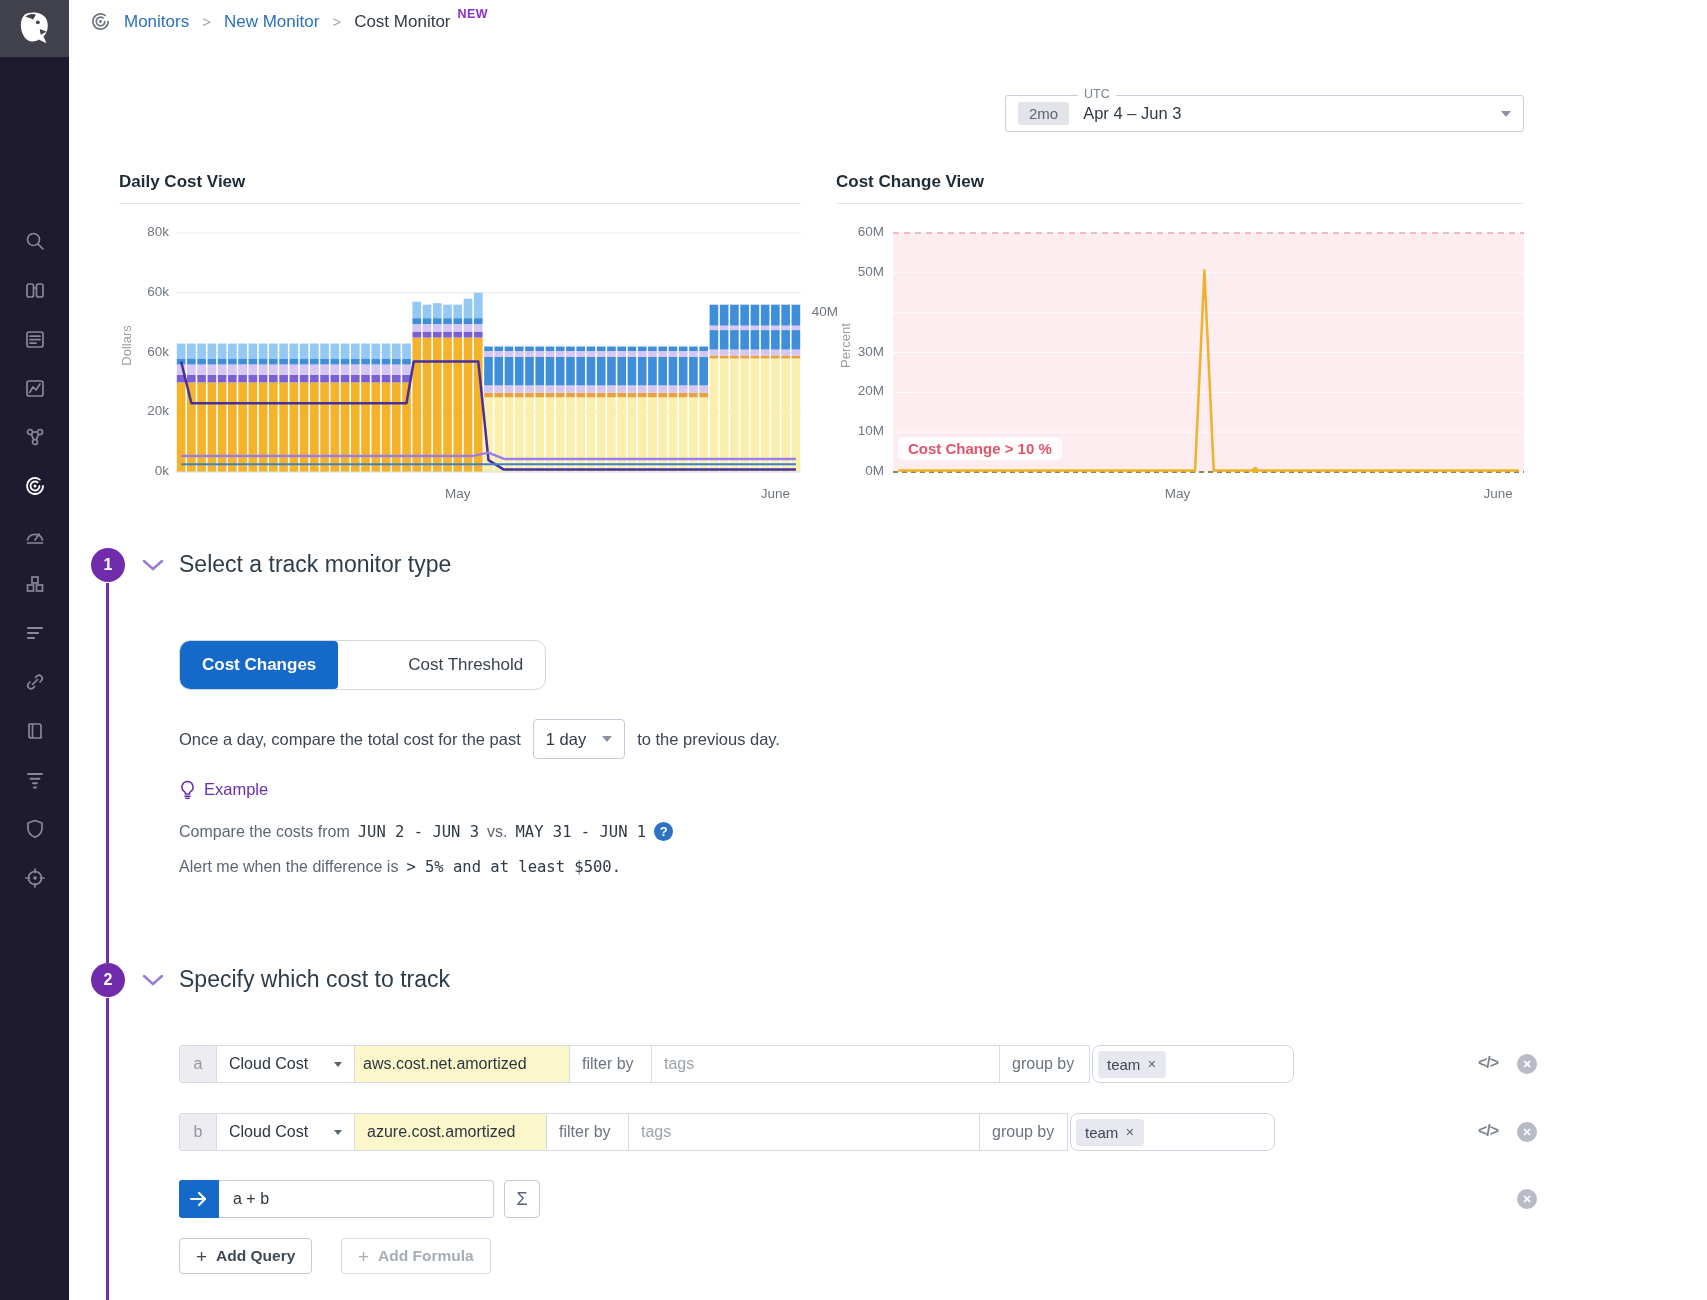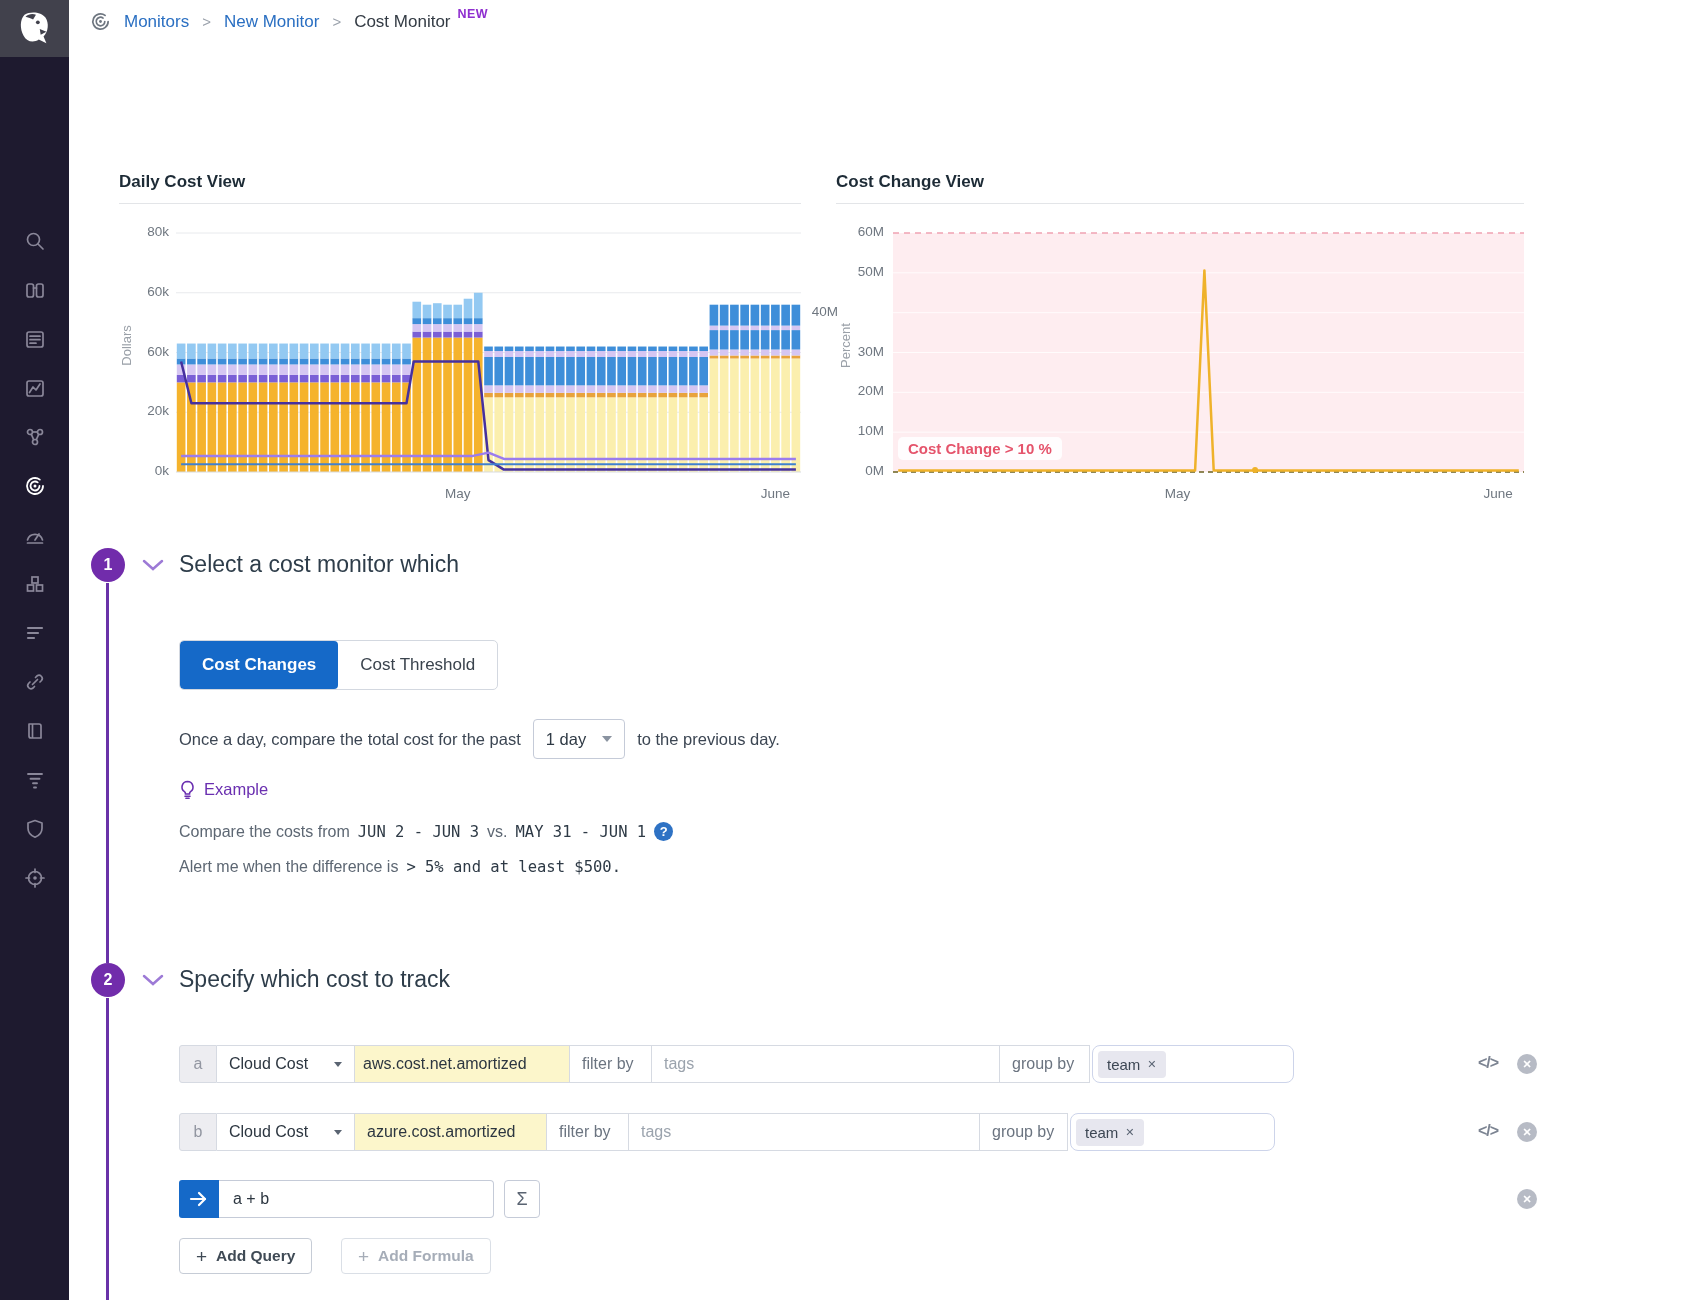--- a/index.html
+++ b/index.html
@@ -37,21 +37,21 @@
   .ytick{position:absolute;text-align:right;font-size:13.5px;color:#6f7780;}
   .xtick{position:absolute;transform:translateX(-50%);font-size:13.5px;color:#6f7780;}
   #threshold-label{left:898px;top:437px;background:rgba(255,255,255,.88);border-radius:5px;padding:3px 10px;font-size:15px;font-weight:bold;color:#e5536b;}
 
   
   .step-circle{width:34px;height:34px;border-radius:50%;background:#712cab;color:#fff;font-size:16px;font-weight:bold;display:flex;align-items:center;justify-content:center;}
   .step-line{width:3px;background:#6932a8;left:106px;}
   .section-title{font-size:23px;font-weight:500;color:#2e3d4a;}
 
   
-  #type-tabs{left:179px;top:640px;display:inline-flex;border:1px solid #d3d8e0;border-radius:5px;height:48px;background:#fff;overflow:hidden;}
+  #type-tabs{left:179px;top:640px;display:inline-flex;border:1px solid #d3d8e0;border-radius:11px;height:48px;background:#fff;overflow:hidden;gap:48px;}
   .tab{padding:0 22px;line-height:48px;font-size:17px;cursor:pointer;}
   .tab.active{background:#1569c8;color:#fff;font-weight:bold;border-radius:4px;}
   .tab.inactive{color:#3a434d;}
 
   
   #period-sentence{left:179px;top:719px;display:flex;align-items:center;gap:12px;font-size:16.5px;color:#3c4653;}
   .select-box{height:38px;border:1px solid #c5cbd8;border-radius:4px;display:flex;align-items:center;gap:16px;padding:0 12px;background:#fff;cursor:pointer;color:#2f3a45;}
 
   #example-link{left:179px;top:780px;display:flex;align-items:center;gap:8px;color:#6a2fb0;font-size:16.5px;cursor:pointer;}
   .gray-text{color:#5d6773;font-size:16px;}
@@ -212,20 +212,26 @@
         <circle cx="11" cy="11" r="1.5" fill="#6e7680" stroke="none"></circle>
       </svg>
     <span class="crumb-link">Monitors</span>
     <span class="crumb-sep">&gt;</span>
     <span class="crumb-link">New Monitor</span>
     <span class="crumb-sep">&gt;</span>
     <span class="crumb-current">Cost Monitor</span>
     <span class="new-badge">NEW</span>
   </div>
 
+  <div class="abs" id="timepicker">
+    <span id="tp-legend">UTC</span>
+    <span id="tp-pill">2mo</span>
+    <span id="tp-range">Apr 4 – Jun 3</span>
+    <span class="caret" id="tp-caret"></span>
+  </div>
 
   <div class="abs chart-title" style="left:119px;top:172px;">Daily Cost View</div>
   <div class="abs chart-divider" style="left:119px;top:203px;width:682px;"></div>
   <div class="abs ylab" style="left:96px;top:338px;width:60px;text-align:center;">Dollars</div>
   <svg class="abs" id="chart-daily-svg" style="left:176px;top:210px;" width="625" height="268">
       <line x1="0" x2="625" y1="202.25" y2="202.25" stroke="#e8eaed" stroke-width="1"></line>
       <line x1="0" x2="625" y1="142.5" y2="142.5" stroke="#e8eaed" stroke-width="1"></line>
       <line x1="0" x2="625" y1="82.75" y2="82.75" stroke="#e8eaed" stroke-width="1"></line>
       <line x1="0" x2="625" y1="23" y2="23" stroke="#e8eaed" stroke-width="1"></line>
       <rect x="0.80" y="172.38" width="8.65" height="89.63" fill="#f5b32c"></rect>
@@ -585,21 +591,21 @@
       <polyline points="5.2,260.4 302.1,260.4 311.4,60.4 320.7,260.4 625.8,260.4" fill="none" stroke="#efb22a" stroke-width="2.5" stroke-linejoin="round"></polyline>
       <circle cx="362.04918032786884" cy="260.0083333333333" r="3" fill="#efb22a"></circle>
     </svg>
   <div class="abs" id="threshold-label">Cost Change &gt; 10 %</div>
 
   <div class="abs step-line" style="top:583px;height:380px;"></div>
   <div class="abs step-circle" style="left:91px;top:548px;">1</div>
   <svg class="abs" style="left:142px;top:559px;" width="22" height="13" viewBox="0 0 22 13" fill="none" stroke="#9d7ad6" stroke-width="2.5" stroke-linecap="round">
       <polyline points="2,2 11,10 20,2"></polyline>
     </svg>
-  <div class="abs section-title" style="left:179px;top:551px;">Select a cost monitor which</div>
+  <div class="abs section-title" style="left:179px;top:551px;">Select a track monitor type</div>
 
   <div class="abs" id="type-tabs">
     <div class="tab active">Cost Changes</div>
     <div class="tab inactive">Cost Threshold</div>
   </div>
 
   <div class="abs" id="period-sentence">
     <span>Once a day, compare the total cost for the past</span>
     <span class="select-box">
       <span>1 day</span>

